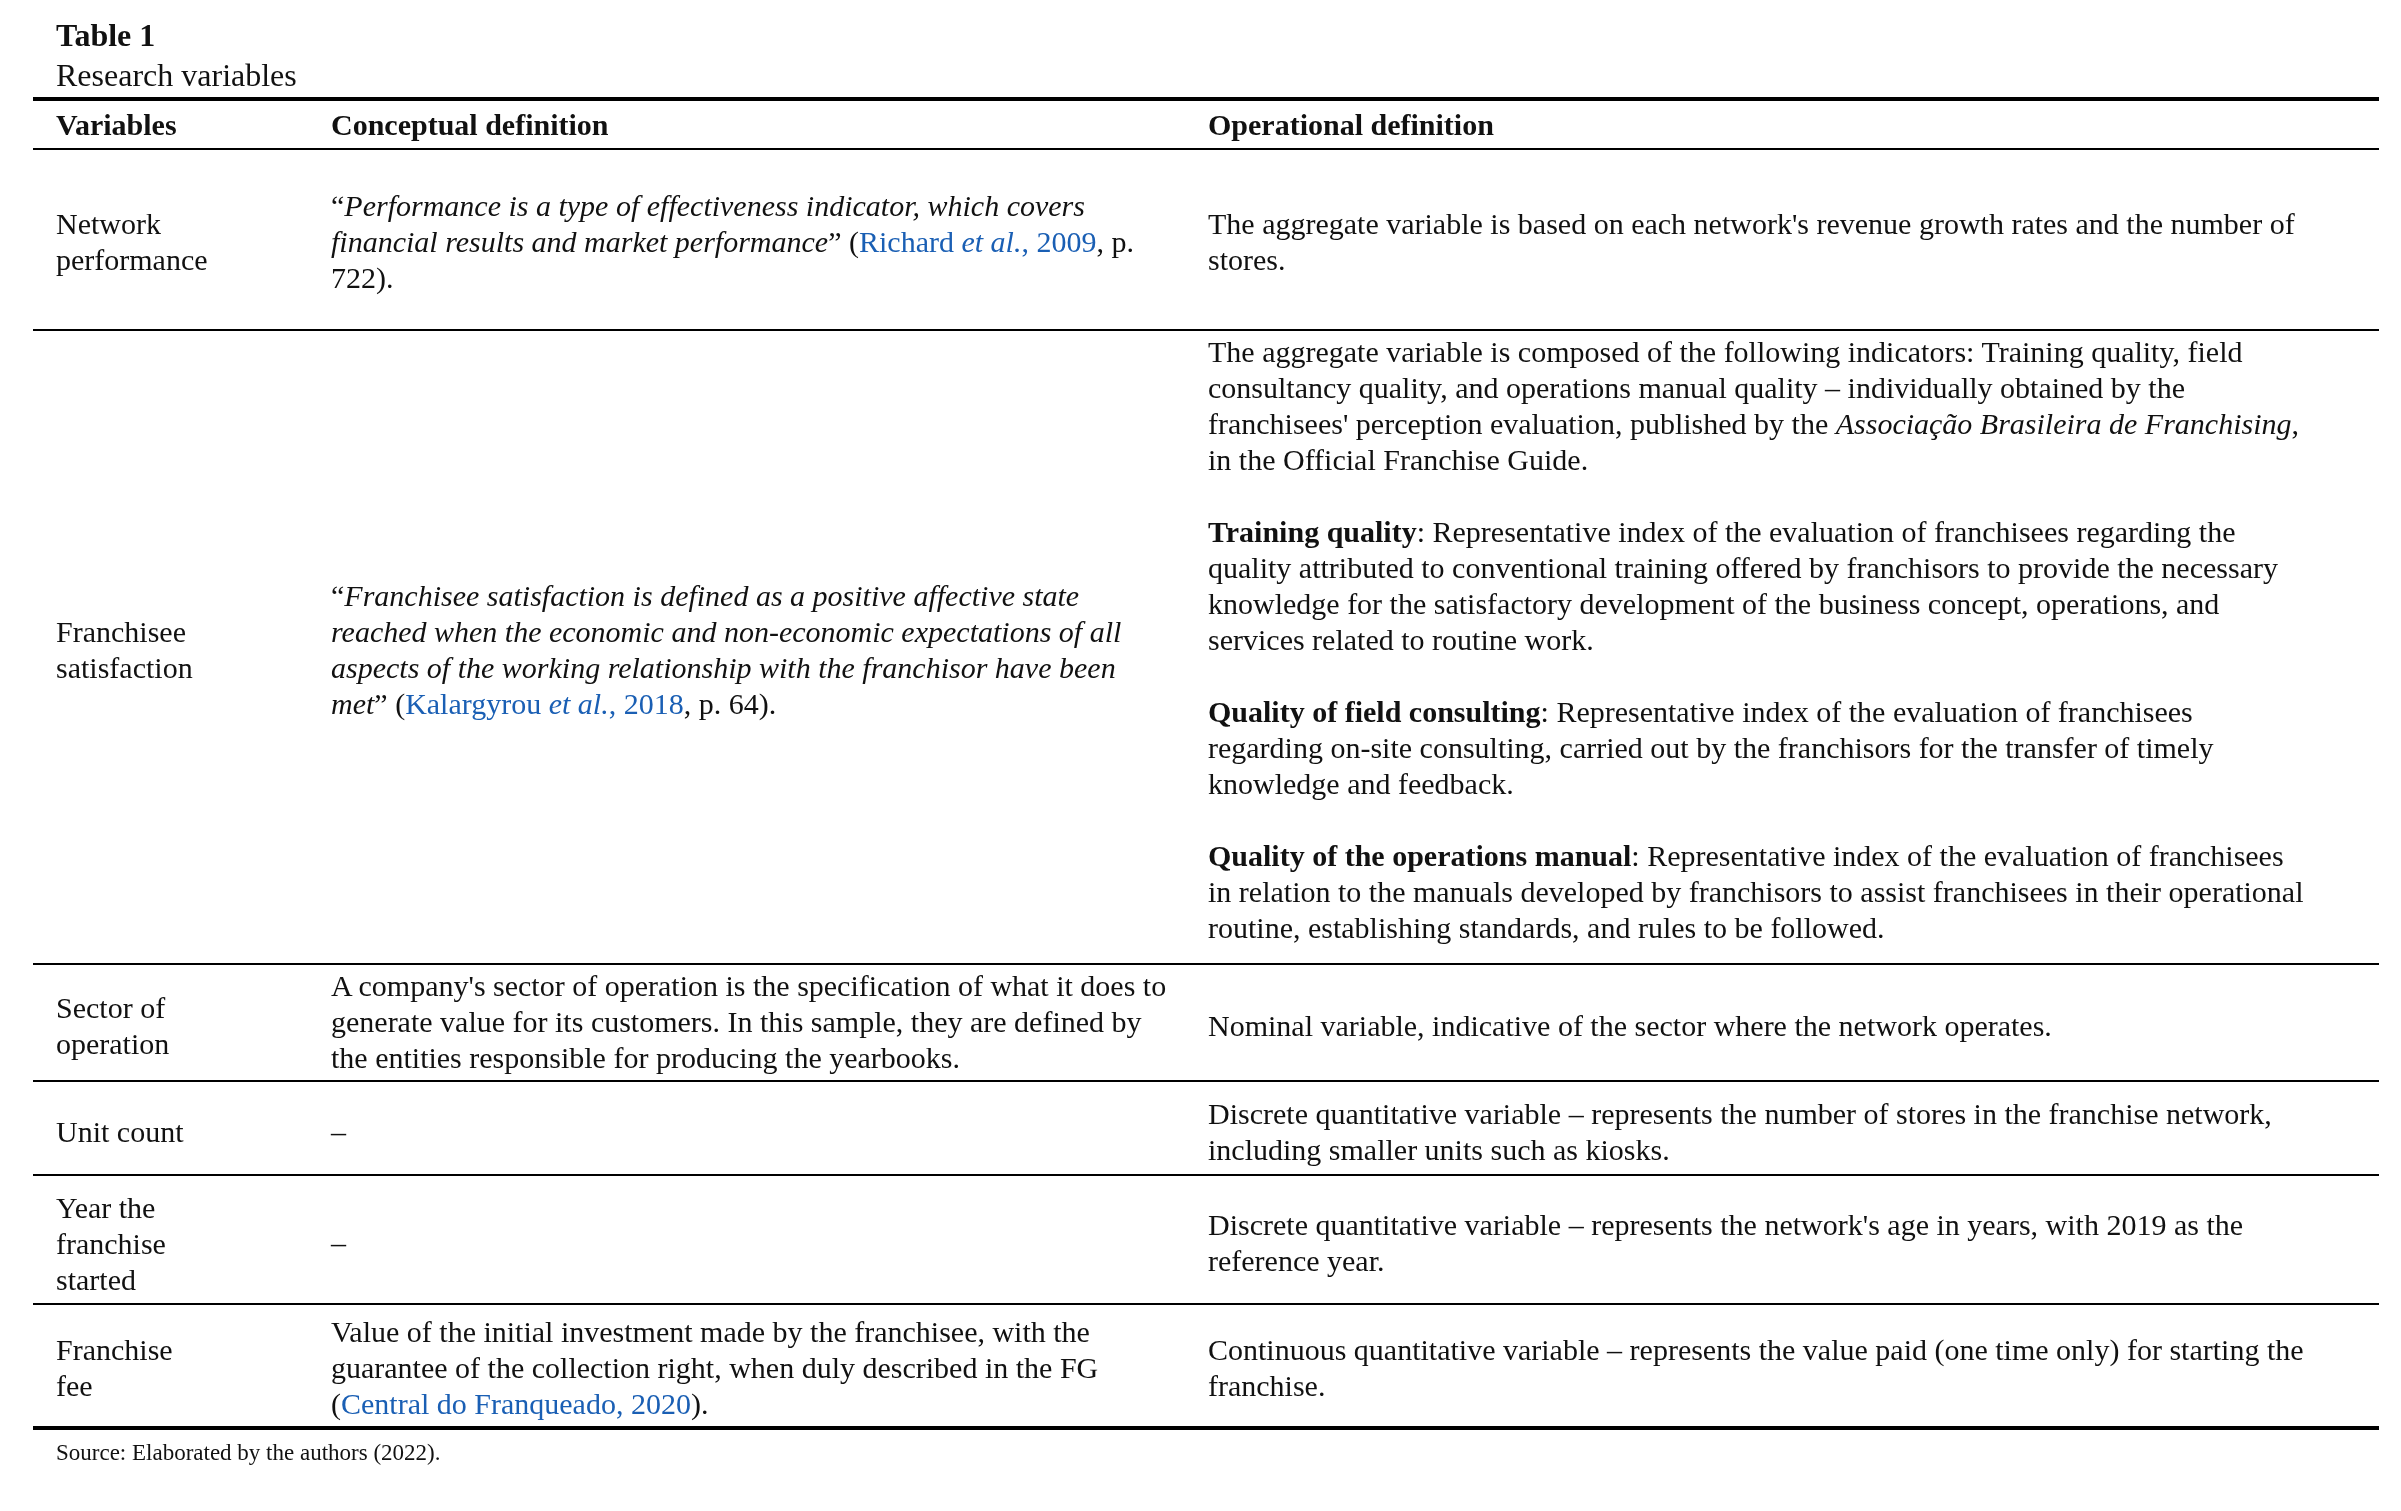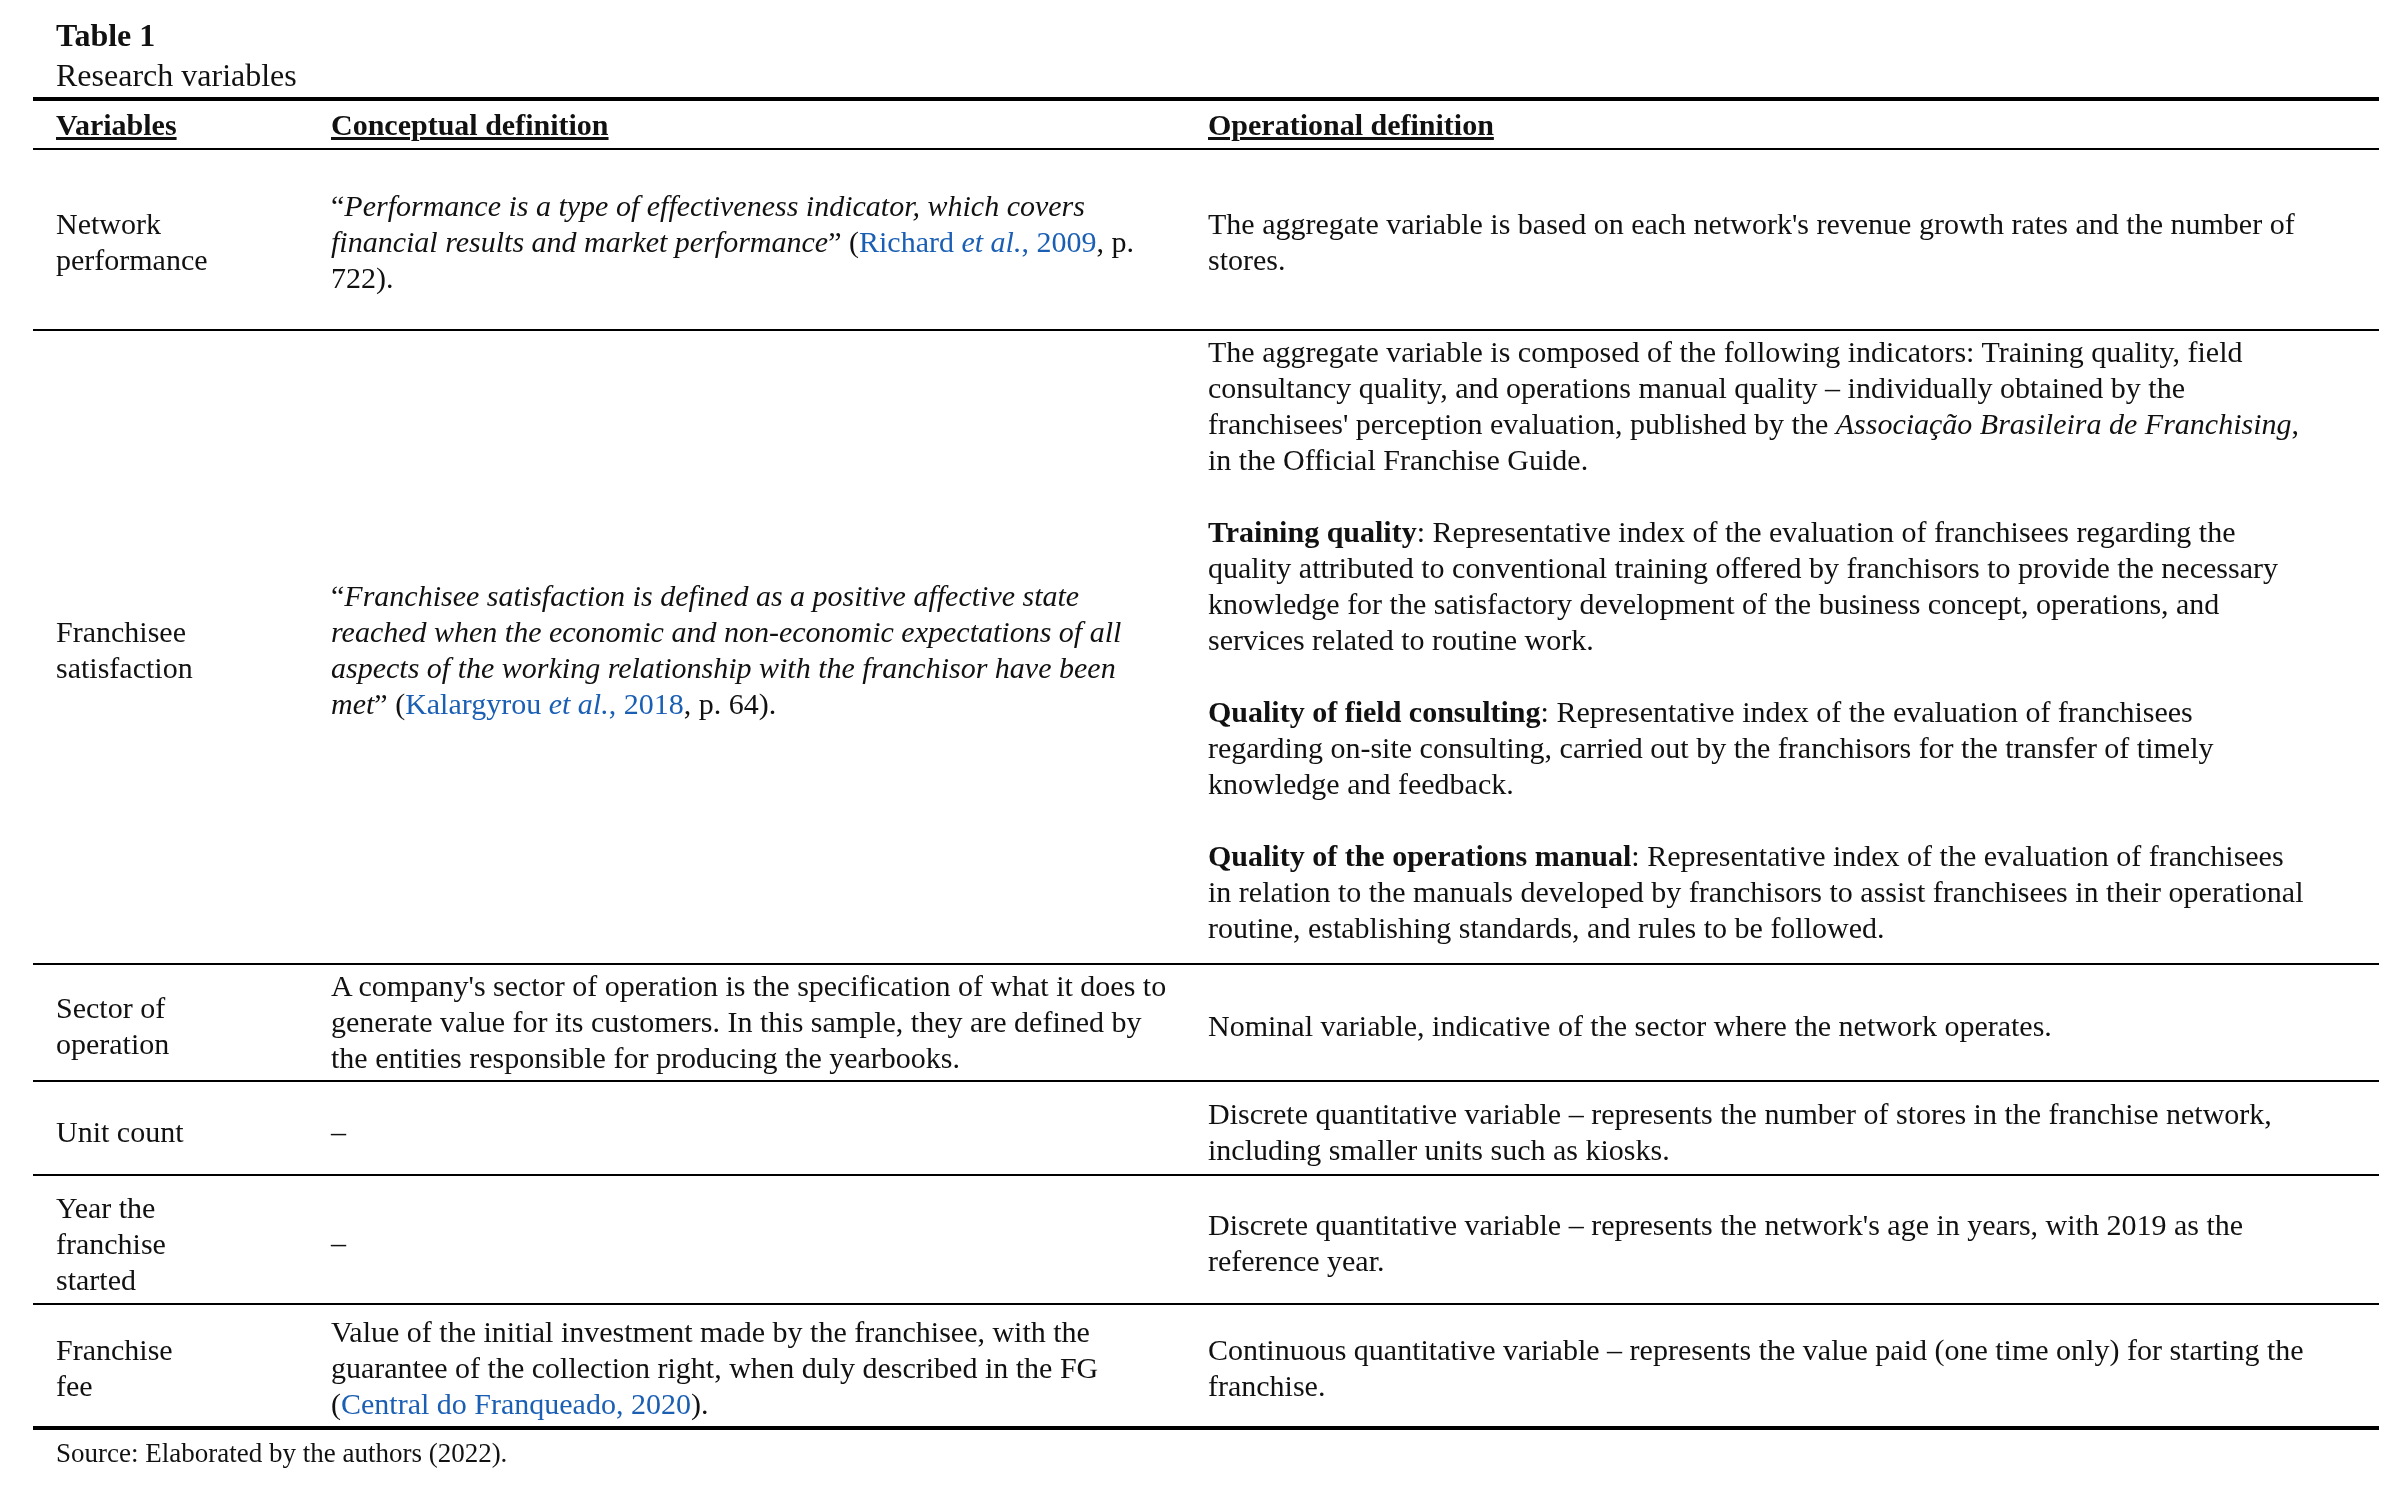--- a/index.html
+++ b/index.html
@@ -6,32 +6,32 @@
   body {
     width: 2401px; height: 1511px; overflow: hidden;
     font-family: "Liberation Serif", "DejaVu Serif", serif;
     color: #111111;
   }
   .page { position: absolute; left: 33px; top: 15px; width: 2346px; }
   .caption-title { font-weight: bold; font-size: 32px; line-height: 40px; margin-left: 23px; }
   .caption-sub { font-size: 32px; line-height: 40px; margin-left: 23px; }
   table { border-collapse: collapse; width: 2346px; margin-top: 2.1px; table-layout: fixed; }
   thead tr { border-top: 4.2px solid #000; border-bottom: 2.1px solid #000; }
-  th { text-align: left; font-weight: bold; font-size: 30px; padding: 7.4px 0 5.3px 0; vertical-align: middle; text-decoration: underline; }
+  th { text-align: left; font-weight: bold; font-size: 30px; padding: 7.4px 0 5.3px 0; vertical-align: middle; }
   td { font-size: 30px; line-height: 36px; vertical-align: middle; padding: 10.6px 0 4.2px 0; }
   tbody tr { border-bottom: 2.1px solid #000; }
   tbody tr.last { border-bottom: 4.2px solid #000; }
   .c1 { width: 275px; padding-left: 23px; }
   .c2 { width: 877px; padding-right: 37px; }
   .c3 { padding-right: 74px; }
   .link { color: #1a5fb4; }
   .ital { font-style: italic; }
   .para { margin: 0 0 36px 0; }
   .para:last-child { margin-bottom: 0; }
-  .source { font-size: 27px; line-height: 32px; margin-left: 23px; margin-top: 7.4px; }
+  .source { font-size: 23px; line-height: 32px; margin-left: 23px; margin-top: 7.4px; }
   col.cc1 { width: 298px; } col.cc2 { width: 877px; }
 </style>
 </head>
 <body>
 
 <div class="page">
   <div class="caption-title">Table 1</div>
   <div class="caption-sub">Research variables</div>
 
   <table>

